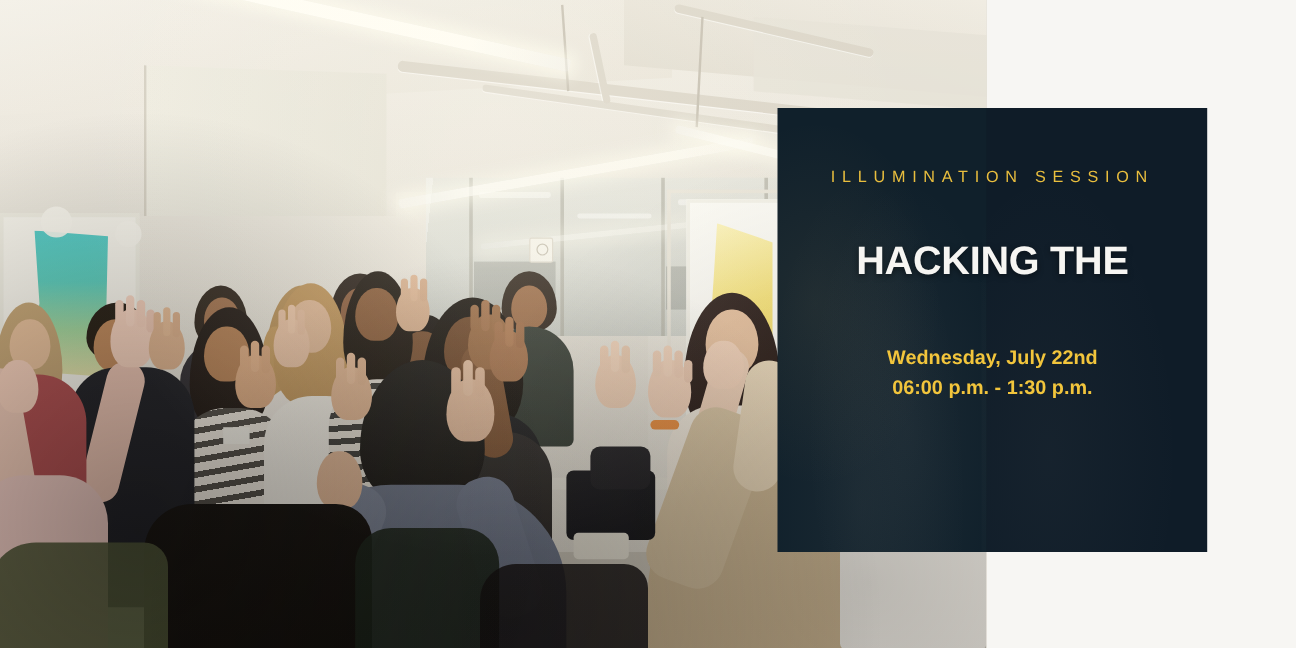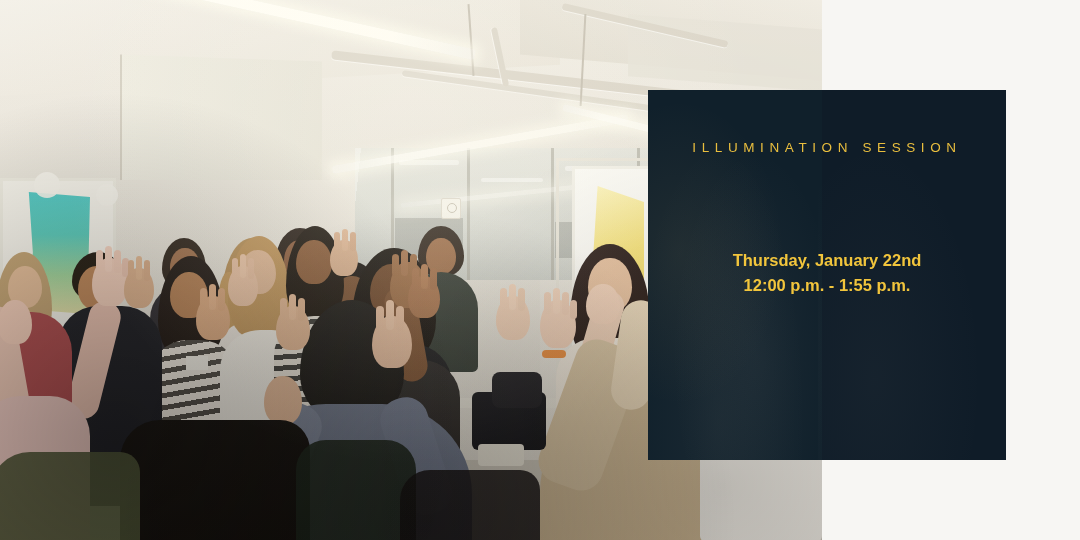--- a/index.html
+++ b/index.html
@@ -621,22 +621,23 @@
 
   <div class="panel">
     <div class="panel-translucent"></div>
     <div class="panel-ghost"></div>
     <div class="panel-ghost2"></div>
 
     <div class="panel-inner">
       <div class="eyebrow">ILLUMINATION SESSION</div>
 
       <div class="title">
+        <div>HACKING THE</div>
       </div>
 
       <div class="datetime">
-        <span class="l2">Thursday, January 22nd</span>
-        <span class="l2">12:00 p.m. - 1:55 p.m.</span>
+        <span class="l2">Wednesday, July 22nd</span>
+        <span class="l2">06:00 p.m. - 1:30 p.m.</span>
       </div>
     </div>
   </div>
 
 </div>
 
 </body></html>

